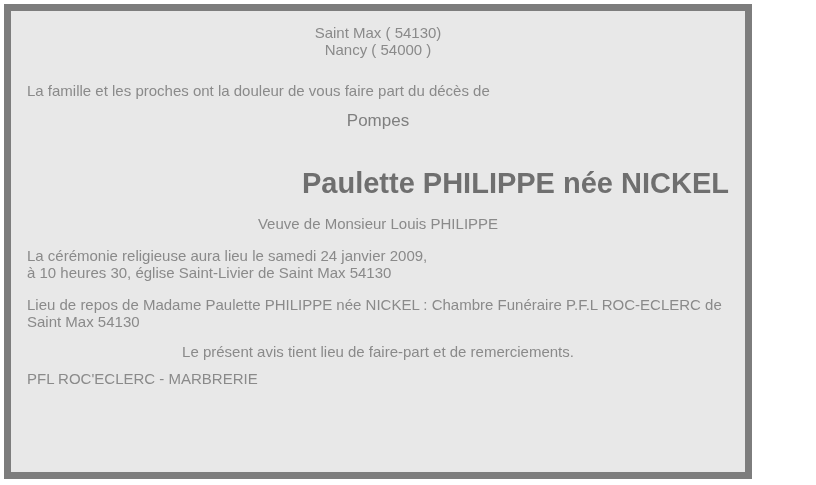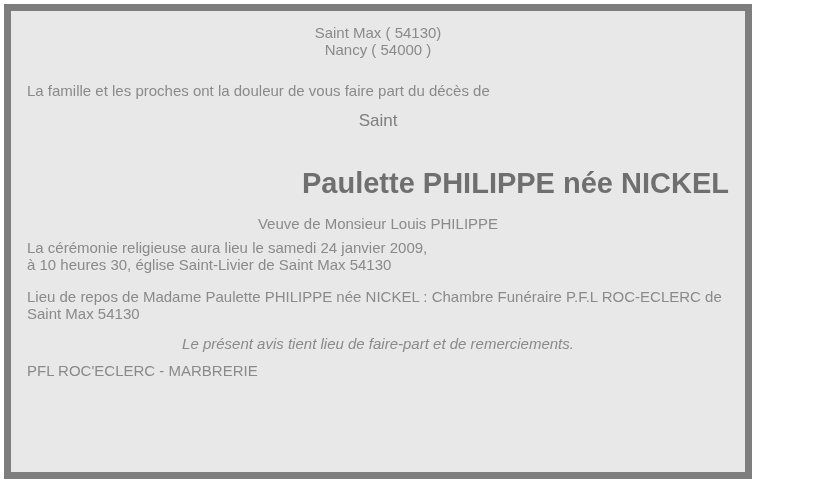--- a/index.html
+++ b/index.html
@@ -46,39 +46,39 @@
   .deceased-name {
     margin: 36px 0 0 0;
     font-size: 29px;
     line-height: 34px;
     font-weight: bold;
     color: #6f6f6f;
     text-align: right;
   }
   .relation-text     { margin-top: 15px !important; }
   .death-info        { margin-top: 19px !important; }
-  .ceremony-block    { margin-top: 7px; }
+  .ceremony-block    { margin-top: 15px; }
   .repose-text       { margin-top: 15px !important; }
-  .legal-notice-text { margin-top: 13px !important; font-style: italic; }
+  .legal-notice-text { margin-top: 13px !important; }
   .company-text      { margin-top: 10px !important; }
   .footer-text       { margin-top: 20px !important; }
 </style>
 </head>
 <body>
 
 <div class="page">
   <div class="notice-box">
 
     <p class="center">Saint Max ( 54130)</p>
 
     <p class="center">Nancy ( 54000 )</p>
 
     <p class="left intro-text">La famille et les proches ont la douleur de vous faire part du décès de</p>
 
-    <p class="center civility-title">Saint</p>
+    <p class="center civility-title">Pompes</p>
 
     <h1 class="deceased-name">Paulette PHILIPPE née NICKEL</h1>
 
     <p class="center relation-text">Veuve de Monsieur Louis PHILIPPE</p>
 
 
     <div class="ceremony-block">
       <p class="left">La cérémonie religieuse aura lieu le samedi 24 janvier 2009,</p>
       <p class="left">à 10 heures 30, église Saint-Livier de Saint Max 54130</p>
     </div>

